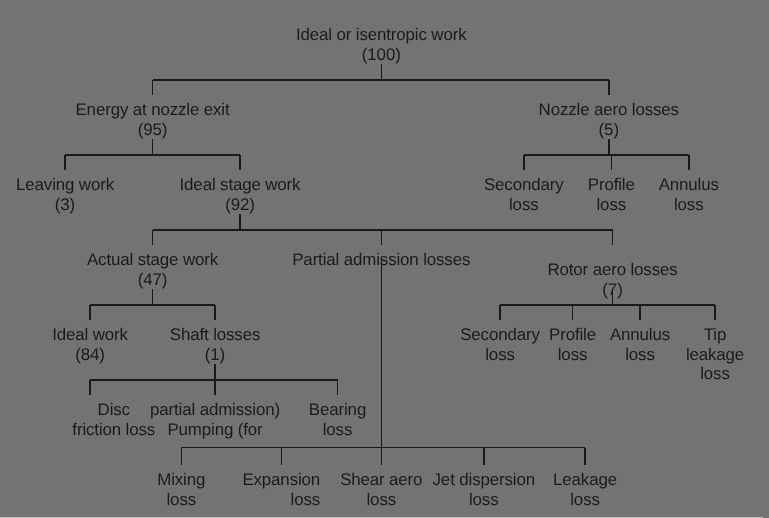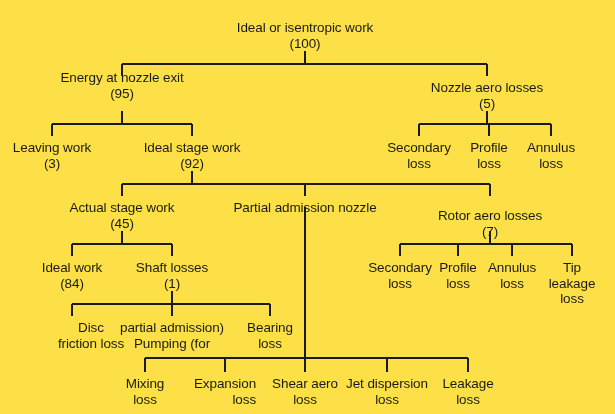--- a/index.html
+++ b/index.html
@@ -5,21 +5,21 @@
 <style>
   html, body {
     margin: 0;
     padding: 0;
     background: #ffffff;
   }
   #diagram {
     position: relative;
     width: 615px;
     height: 414px;
-    background: #fde047;
+    background: #737373;
     font-family: "Liberation Sans", "DejaVu Sans", sans-serif;
     overflow: hidden;
   }
   #connectors {
     position: absolute;
     left: 0;
     top: 0;
     width: 615px;
     height: 414px;
   }
@@ -93,21 +93,21 @@
       <path d="M387,358 L387,372"></path>
       <path d="M468,358 L468,372"></path>
     </g>
   </svg>
 
   <div class="node" style="left:305px; top:20px;">
     <span class="ln">Ideal or isentropic work</span>
     <span class="ln">(100)</span>
   </div>
 
-  <div class="node" style="left:122px; top:70px;">
+  <div class="node" style="left:122px; top:80px;">
     <span class="ln">Energy at nozzle exit</span>
     <span class="ln">(95)</span>
   </div>
   <div class="node" style="left:487px; top:80px;">
     <span class="ln">Nozzle aero losses</span>
     <span class="ln">(5)</span>
   </div>
 
   <div class="node" style="left:52px; top:140px;">
     <span class="ln">Leaving work</span>
@@ -125,24 +125,24 @@
     <span class="ln">Profile</span>
     <span class="ln">loss</span>
   </div>
   <div class="node" style="left:551px; top:140px;">
     <span class="ln">Annulus</span>
     <span class="ln">loss</span>
   </div>
 
   <div class="node" style="left:122px; top:200px;">
     <span class="ln">Actual stage work</span>
-    <span class="ln">(45)</span>
+    <span class="ln">(47)</span>
   </div>
   <div class="node" style="left:305px; top:200px;">
-    <span class="ln">Partial admission nozzle</span>
+    <span class="ln">Partial admission losses</span>
   </div>
   <div class="node" style="left:490px; top:208px;">
     <span class="ln">Rotor aero losses</span>
     <span class="ln">(7)</span>
   </div>
 
   <div class="node" style="left:72px; top:260px;">
     <span class="ln">Ideal work</span>
     <span class="ln">(84)</span>
   </div>

